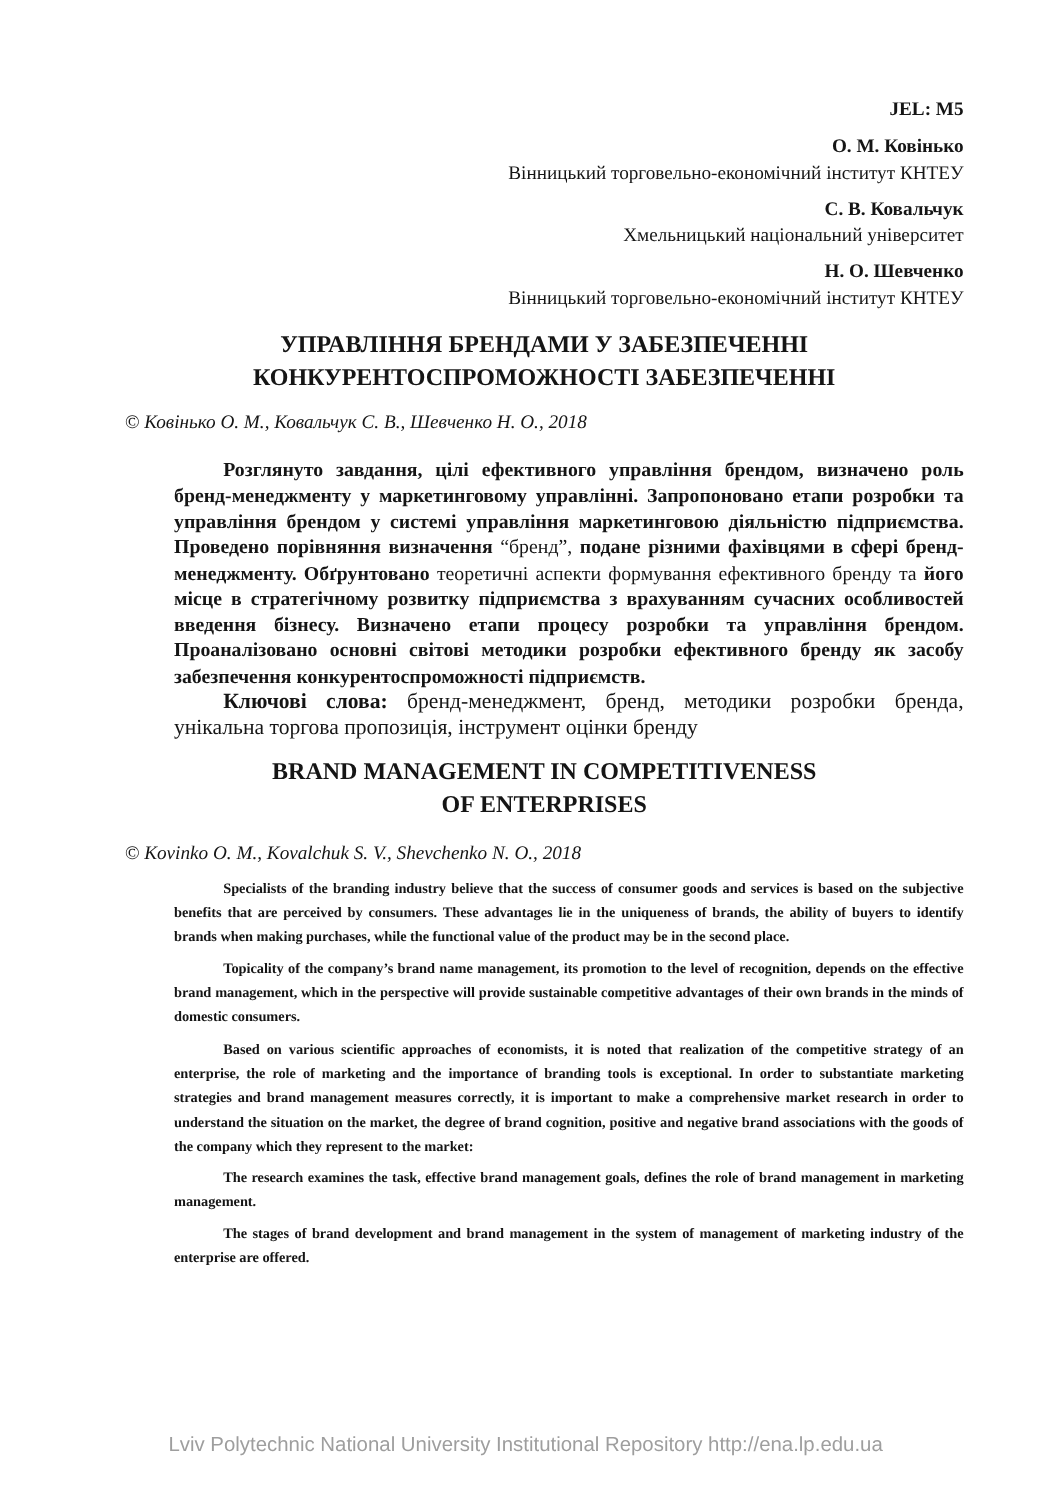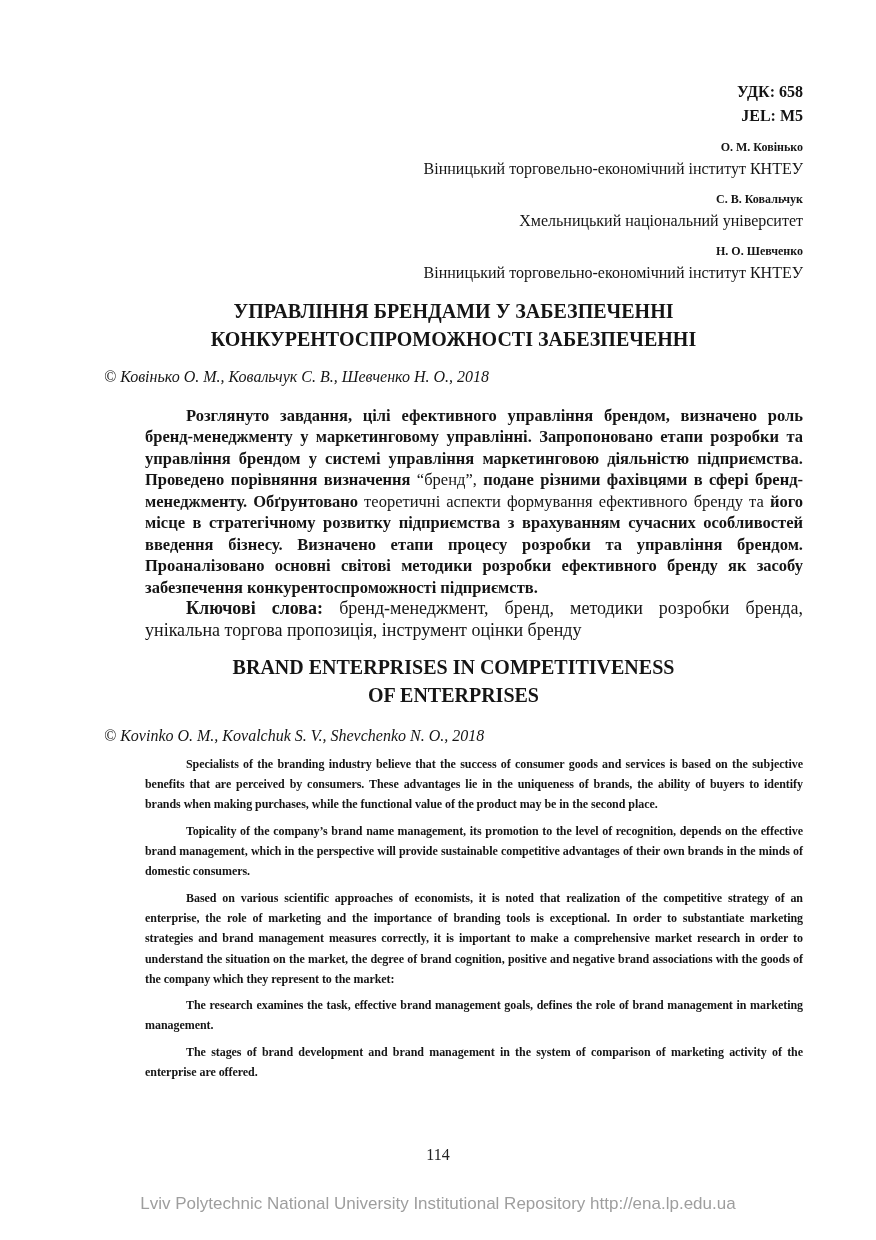--- a/index.html
+++ b/index.html
@@ -20,21 +20,21 @@
   }
   p { margin: 0; }
   .right { text-align: right; }
   .udc-line {
     font-size: 16px;
     font-weight: bold;
     line-height: 24px;
   }
   .author-block { margin-top: 8px; }
   .author-name {
-    font-size: 12px;
+    font-size: 16px;
     font-weight: bold;
     line-height: 22px;
   }
   .author-affiliation {
     font-size: 16px;
     line-height: 22px;
   }
   .title {
     text-align: center;
     font-weight: bold;
@@ -96,21 +96,20 @@
     font-family: "Liberation Sans", sans-serif;
     font-size: 17px;
     color: #9e9e9e;
   }
 </style>
 </head>
 <body>
 
 <div class="page">
 
-  <div class="right udc-line">УДК: 658</div>
   <div class="right udc-line">JEL: M5</div>
 
   <div class="author-block right">
     <div class="author-name">О. М. Ковінько</div>
     <div class="author-affiliation">Вінницький торговельно-економічний інститут КНТЕУ</div>
   </div>
 
   <div class="author-block right">
     <div class="author-name">С. В. Ковальчук</div>
     <div class="author-affiliation">Хмельницький національний університет</div>
@@ -126,30 +125,29 @@
     <span class="title-line">КОНКУРЕНТОСПРОМОЖНОСТІ ЗАБЕЗПЕЧЕННІ</span>
   </h1>
 
   <p class="copyright">© Ковінько О. М., Ковальчук С. В., Шевченко Н. О., 2018</p>
 
   <p class="abstract"><span class="b">Розглянуто завдання, цілі ефективного управління брендом, визначено роль бренд-менеджменту у маркетинговому управлінні. Запропоновано етапи розробки та управління брендом у системі управління маркетинговою діяльністю підприємства. Проведено порівняння визначення </span><span class="r">“бренд”,</span><span class="b"> подане різними фахівцями в сфері бренд-менеджменту. Обґрунтовано </span><span class="r">теоретичні аспекти формування ефективного бренду та </span><span class="b">його місце в стратегічному розвитку підприємства з врахуванням сучасних особливостей введення бізнесу. Визначено етапи процесу розробки та управління брендом. Проаналізовано основні світові методики розробки ефективного бренду як засобу забезпечення конкурентоспроможності підприємств.</span></p>
 
   <p class="keywords"><span class="b">Ключові слова:</span><span> бренд-менеджмент, бренд, методики розробки бренда, унікальна торгова пропозиція, інструмент оцінки бренду</span></p>
 
   <h2 class="title title-en">
-    <span class="title-line">BRAND ENTERPRISES IN COMPETITIVENESS</span><br>
+    <span class="title-line">BRAND MANAGEMENT IN COMPETITIVENESS</span><br>
     <span class="title-line">OF ENTERPRISES</span>
   </h2>
 
   <p class="copyright">© Kovinko O. M., Kovalchuk S. V., Shevchenko N. O., 2018</p>
 
   <div class="en-body-wrap">
     <p class="body-en">Specialists of the branding industry believe that the success of consumer goods and services is based on the subjective benefits that are perceived by consumers. These advantages lie in the uniqueness of brands, the ability of buyers to identify brands when making purchases, while the functional value of the product may be in the second place.</p>
     <p class="body-en">Topicality of the company’s brand name management, its promotion to the level of recognition, depends on the effective brand management, which in the perspective will provide sustainable competitive advantages of their own brands in the minds of domestic consumers.</p>
     <p class="body-en">Based on various scientific approaches of economists, it is noted that realization of the competitive strategy of an enterprise, the role of marketing and the importance of branding tools is exceptional. In order to substantiate marketing strategies and brand management measures correctly, it is important to make a comprehensive market research in order to understand the situation on the market, the degree of brand cognition, positive and negative brand associations with the goods of the company which they represent to the market:</p>
     <p class="body-en">The research examines the task, effective brand management goals, defines the role of brand management in marketing management.</p>
-    <p class="body-en">The stages of brand development and brand management in the system of comparison of marketing activity of the enterprise are offered.</p>
+    <p class="body-en">The stages of brand development and brand management in the system of management of marketing industry of the enterprise are offered.</p>
   </div>
 
-  <div class="page-number">114</div>
   <div class="repo-footer">Lviv Polytechnic National University Institutional Repository http://ena.lp.edu.ua</div>
 
 </div>
 
 </body></html>

